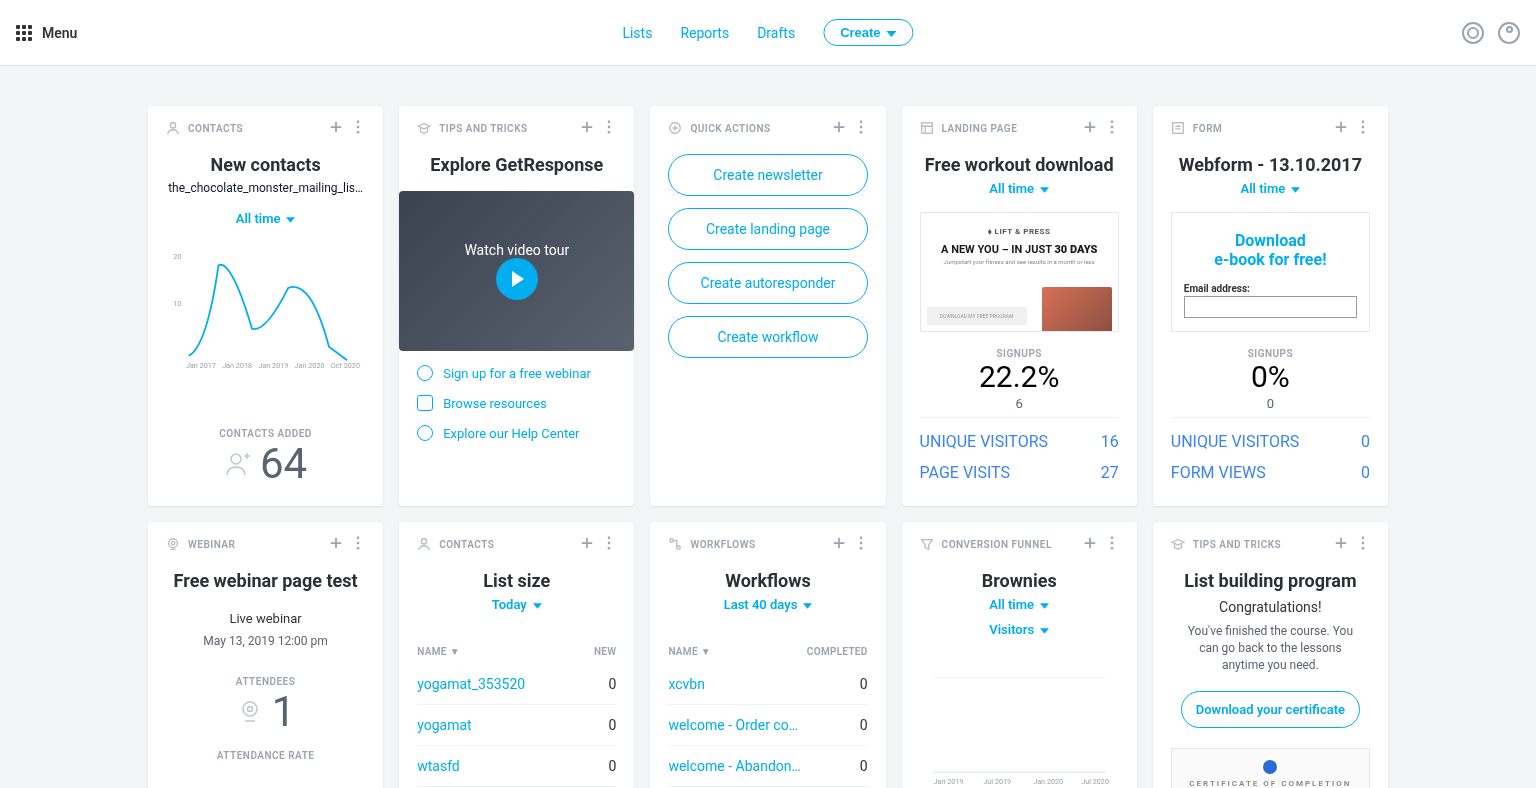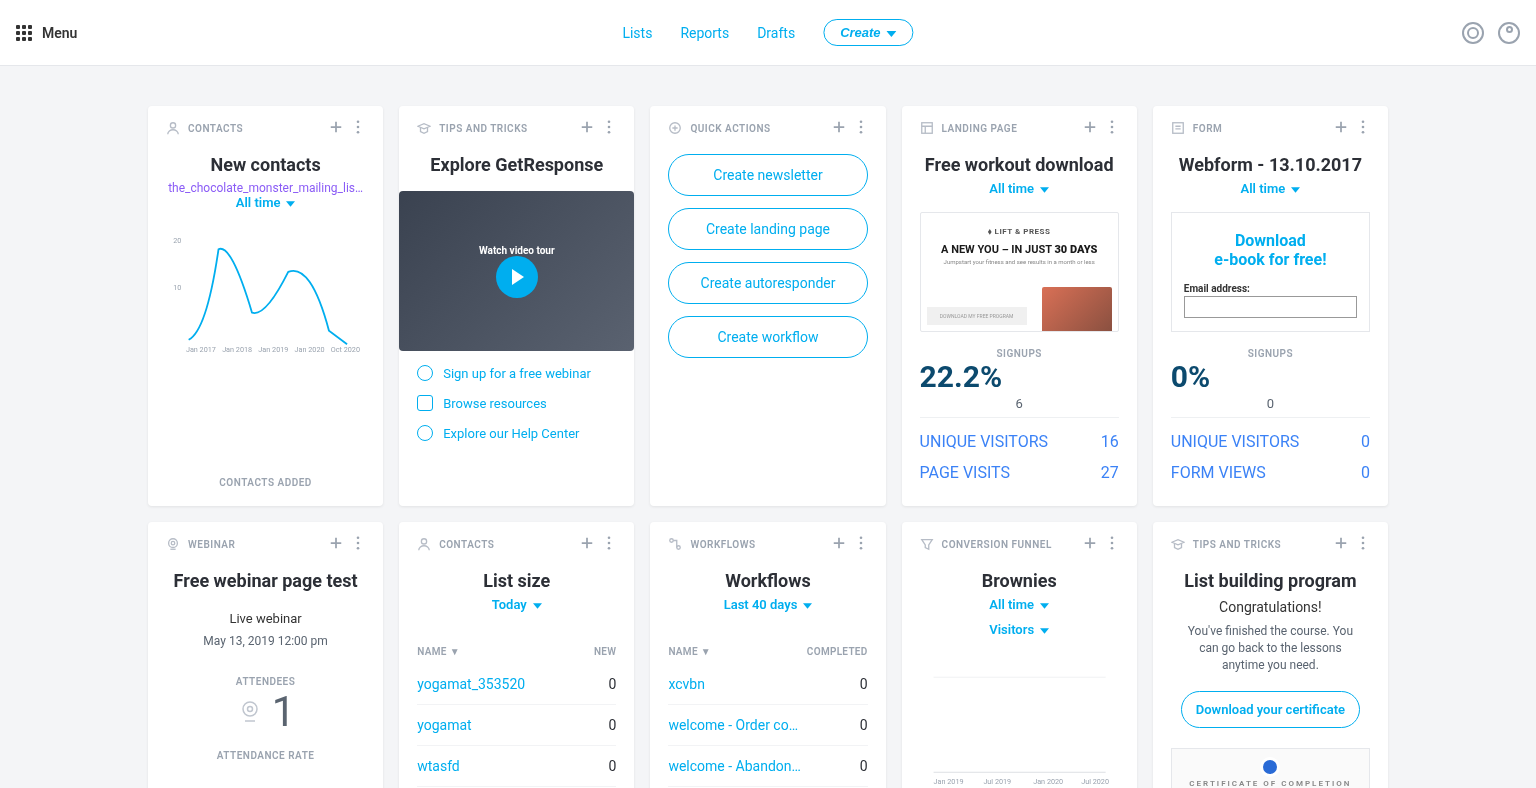--- a/index.html
+++ b/index.html
@@ -4,65 +4,65 @@
 <style>
 * { box-sizing: border-box; margin: 0; padding: 0; }
 body { font-family: -apple-system, BlinkMacSystemFont, "Segoe UI", Roboto, sans-serif; background: #f4f5f7; color: #333; }
 .header { background: #fff; border-bottom: 1px solid #e5e7eb; display: flex; align-items: center; height: 66px; padding: 0 16px; position: relative; }
 .menu-left { display: flex; align-items: center; gap: 10px; cursor: pointer; }
 .menu-grid { display: grid; grid-template-columns: repeat(3,4px); grid-template-rows: repeat(3,4px); gap: 2px; }
 .menu-grid span { width:4px; height:4px; background:#333; border-radius:1px; }
 .menu-label { font-weight: 600; font-size: 14px; }
 .header-center { position: absolute; left: 50%; transform: translateX(-50%); display: flex; align-items: center; gap: 28px; }
 .header-center a { color: #00aeef; font-size: 14px; text-decoration: none; cursor:pointer; }
-.create-btn { border: 1px solid #00aeef; color: #00aeef; border-radius: 18px; padding: 5px 16px; font-size: 13px; font-weight: 600; background:#fff; display:flex; align-items:center; gap:6px; cursor:pointer;font-style:italic; }
+.create-btn { border: 1px solid #00aeef; color: #00aeef; border-radius: 18px; padding: 5px 16px; font-size: 13px; font-weight: 600; background:#fff; display:flex; align-items:center; gap:6px; cursor:pointer; }
 .create-btn svg { width:10px; height:6px; }
 .header-right { margin-left:auto; display:flex; gap:14px; align-items:center; }
 .icon-circle { width:22px; height:22px; border:2px solid #9aa3af; border-radius:50%; display:flex; align-items:center; justify-content:center; cursor:pointer; }
 .icon-circle.inner::after { content:""; width:8px;height:8px;border:2px solid #9aa3af;border-radius:50%; }
 .icon-user-head { width:7px;height:7px;border:2px solid #9aa3af;border-radius:50%;position:relative;top:-3px; }
 
 .dashboard { max-width: 1400px; margin: 0 auto; padding: 40px 80px; display: grid; grid-template-columns: repeat(5, 1fr); gap: 16px; }
 .card { background:#fff; border-radius:4px; box-shadow:0 1px 3px rgba(0,0,0,0.08); padding: 14px 18px 18px; position:relative; min-height:400px; display:flex; flex-direction:column; }
 .card.short { min-height: 260px; }
 .card-head { display:flex; align-items:center; gap:8px; color:#9aa3af; font-size:10px; letter-spacing:0.5px; font-weight:600; margin-bottom:18px; }
 .card-head .spacer { flex:1; }
 .card-head .hicon { width:14px;height:14px;display:flex;align-items:center;justify-content:center; }
 .card-head .plus, .card-head .dots { color:#9aa3af; cursor:pointer; }
 .card-head .plus svg, .card-head .dots svg { width:14px;height:14px; }
 .card-title { font-size:18px; font-weight:700; text-align:center; color:#2c2f36; margin-bottom:6px; }
-.card-sub-link { display:block; text-align:center; color:#8b5cf6; font-size:12px; text-decoration:none; margin-bottom:0; cursor:pointer; overflow:hidden; text-overflow:ellipsis; white-space:nowrap; }
+.card-sub-link { display:block; text-align:center; color:#0f172a; font-size:12px; text-decoration:none; margin-bottom:16px; cursor:pointer; overflow:hidden; text-overflow:ellipsis; white-space:nowrap; }
 .dropdown-filter { display:flex; justify-content:center; align-items:center; gap:6px; color:#00aeef; font-size:13px; font-weight:600; cursor:pointer; margin-bottom:10px; }
 .dropdown-filter svg { width:9px; height:6px; }
 .chart { width:100%; height:140px; }
 .axis-text { font-size:8px; fill:#9aa3af; }
 .section-label { text-align:center; color:#9aa3af; font-size:10px; letter-spacing:0.5px; font-weight:600; margin-top:auto; }
 .big-number { text-align:center; font-size:42px; font-weight:400; color:#5a6470; display:flex; align-items:center; justify-content:center; gap:8px; }
 .big-number svg { width:28px;height:28px; color:#c0c6cf;}
 
 .video-wrap { position:relative; border-radius:4px; overflow:hidden; margin:10px -18px 14px; height:160px; background:linear-gradient(135deg,#3a4250,#5a6270); display:flex; align-items:center; justify-content:center; flex-direction:column; color:#fff; }
-.video-wrap .vtxt { font-size:10px; font-weight:700; }
+.video-wrap .vtxt { font-size:14px; font-weight:400; }
 .play-btn { width:42px;height:42px;background:#00aeef;border-radius:50%;display:flex;align-items:center;justify-content:center;cursor:pointer; }
 .play-btn::after { content:""; border-left:12px solid #fff; border-top:8px solid transparent;border-bottom:8px solid transparent;margin-left:3px; }
 .link-list { list-style:none; display:flex; flex-direction:column; gap:14px; }
 .link-list li { display:flex; align-items:center; gap:10px; color:#00aeef; font-size:13px; cursor:pointer; }
 .link-list li .li-icon { width:16px; height:16px; border:1.5px solid #00aeef; border-radius:3px; flex-shrink:0; }
 .link-list li .li-icon.c { border-radius:50%; }
 
 .action-btn { border:1px solid #00aeef; color:#00aeef; background:#fff; border-radius:22px; padding:12px; font-size:14px; text-align:center; cursor:pointer; margin-bottom:12px; }
 
 .landing-preview { border:1px solid #e5e7eb; border-radius:2px; padding:14px 8px 0; margin:6px 0 10px; text-align:center; height:120px; overflow:hidden; position:relative; }
 .lp-logo { font-size:8px; color:#555; font-weight:700; letter-spacing:0.5px; }
 .lp-head { font-size:11px; font-weight:700; margin-top:6px; color:#1a1a1a;}
 .lp-head b { font-weight:900; }
 .lp-sub { font-size:6px; color:#888; margin-top:2px; }
 .lp-img { position:absolute; right:6px; bottom:0; width:70px; height:44px; background:linear-gradient(135deg,#d97056,#8a5040); border-radius:2px 2px 0 0; }
 .lp-bar { position:absolute; left:6px; bottom:6px; width:100px; height:18px; background:#f0f0f0; display:flex; align-items:center; justify-content:center; font-size:5px; color:#999;}
 
-.metric-big { text-align:left; font-size:30px; font-weight:700; color:#0c4a6e; }
+.metric-big { text-align:center; font-size:30px; font-weight:400; color:#000000; }
 .metric-small { text-align:center; font-size:13px; color:#5a6470; margin-top:2px; }
 .stat-row { display:flex; justify-content:space-between; font-size:16px; color:#3b82f6; padding:6px 0; }
 .card-footer { margin-top:auto; border-top:1px solid #eef0f2; padding-top:8px; }
 
 .form-preview { border:1px solid #e5e7eb; padding:18px 12px 0; margin:6px 0 10px; text-align:center; height:120px; overflow:hidden;}
 .form-preview .fp-title { color:#00aeef; font-size:16px; font-weight:700; line-height:1.2; }
 .form-preview .fp-label { text-align:left; font-size:10px; font-weight:700; margin-top:14px; }
 .form-preview .fp-input { border:1px solid #999; height:22px; margin-top:2px; width:100%; }
 
 .webinar-info { text-align:center; font-size:13px; color:#333; margin-top:14px;}
@@ -157,20 +157,28 @@
       <text x="8" y="70" class="axis-text">10</text>
       <path d="M25 125 Q45 115 58 25 Q72 18 95 95 Q110 100 135 50 Q160 40 180 115 L200 130" stroke="#00aeef" stroke-width="2" fill="none"></path>
       <text x="22" y="138" class="axis-text">Jan 2017</text>
       <text x="62" y="138" class="axis-text">Jan 2018</text>
       <text x="102" y="138" class="axis-text">Jan 2019</text>
       <text x="142" y="138" class="axis-text">Jan 2020</text>
       <text x="182" y="138" class="axis-text">Oct 2020</text>
     </svg>
     <div style="height:30px"></div>
     <div class="section-label">CONTACTS ADDED</div>
+    <div class="big-number">
+      <svg viewBox="0 0 28 28" fill="none" stroke="currentColor" stroke-width="1.5">
+          <circle cx="12" cy="9" r="5"></circle>
+          <path d="M3 25c0-5 4-8 9-8s9 3 9 8"></path>
+          <path d="M20 6h6M23 3v6"></path>
+        </svg>
+      <span>64</span>
+    </div>
   </div>
 
   <div class="card">
     <div class="card-head">
       <span class="hicon">
           <svg viewBox="0 0 16 16">
             <path d="M1 6l7-3 7 3-7 3z"></path>
             <path d="M4 8v4l4 2 4-2V8"></path>
           </svg>
         </span>

